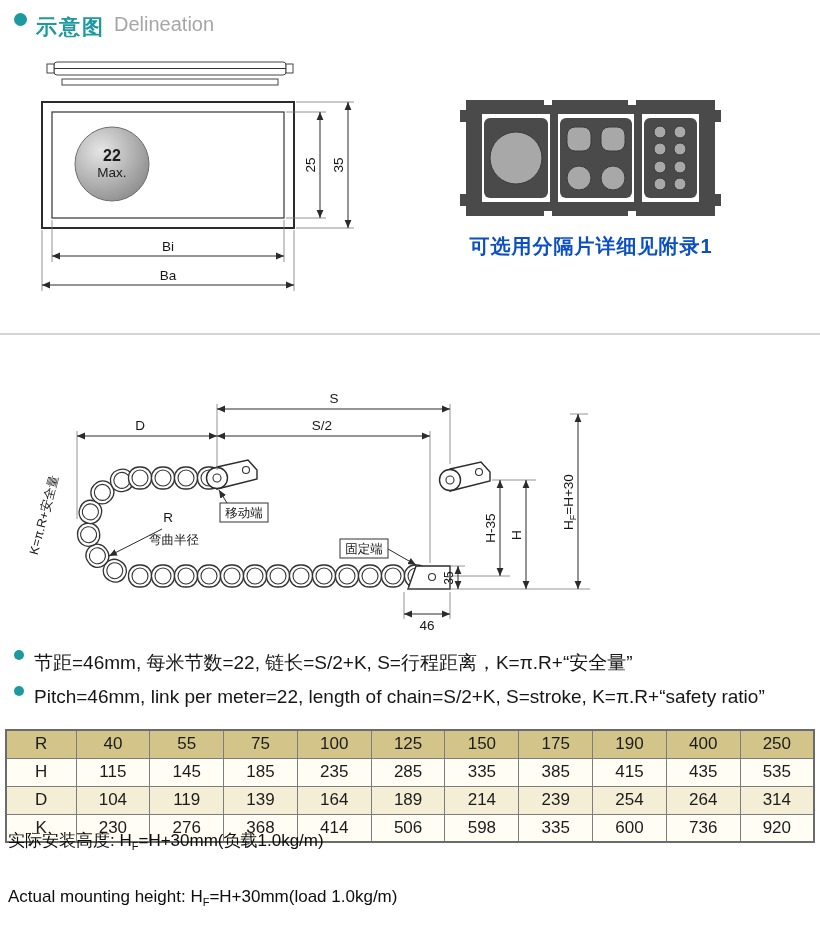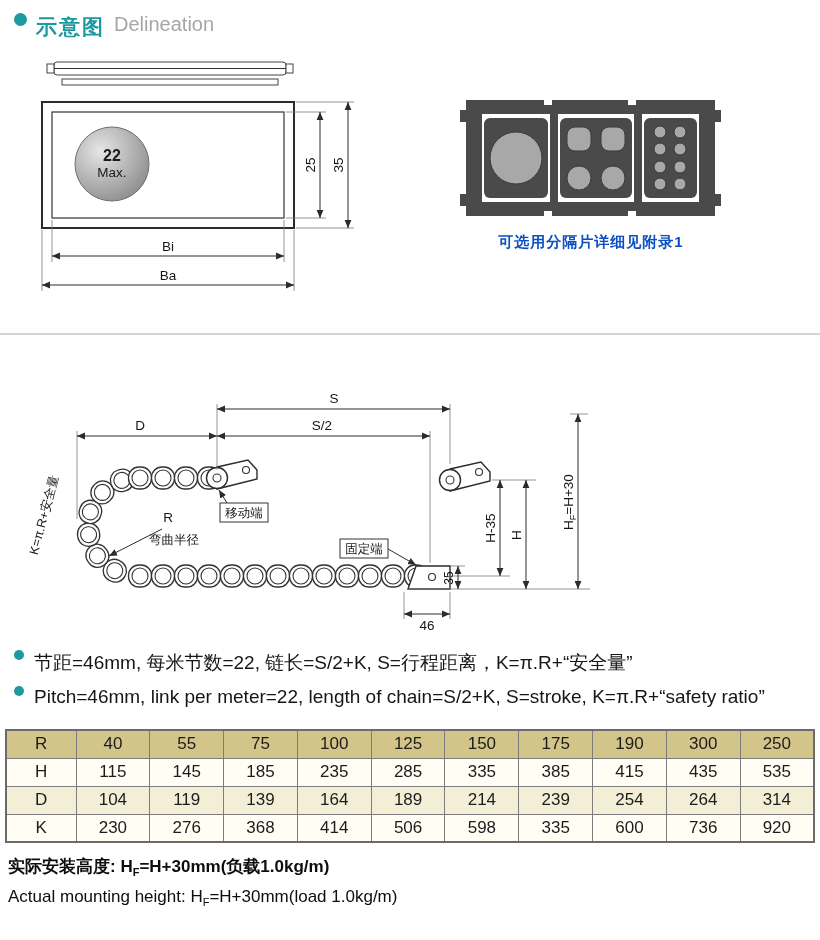--- a/index.html
+++ b/index.html
@@ -9,38 +9,38 @@
 
   
   .sec-header{position:absolute;display:flex;align-items:flex-start;gap:9px}
   .sec-dot{width:13px;height:13px;border-radius:50%;background:#1d9aa0;flex:0 0 auto}
   .sec-zh{font-size:21px;font-weight:bold;color:#1d9aa0;letter-spacing:2px}
   .sec-en{font-size:20px;color:#a6a6a6}
 
   .divider{position:absolute;left:0;top:333px;width:820px;height:2px;background:#d4d4d4}
 
   .caption-blue{position:absolute;left:452px;top:233px;width:278px;text-align:center;
-        color:#0a4fc4;font-weight:bold;font-size:15px;letter-spacing:1px}
+        color:#0a4fc4;font-weight:bold;font-size:20px;letter-spacing:1px}
 
   .note{position:absolute;left:14px;display:flex;align-items:flex-start;gap:10px;
         font-size:19px;color:#161616}
   .note-dot{width:10px;height:10px;border-radius:50%;background:#1d9aa0;flex:0 0 auto}
 
   
   .table-wrap{position:absolute;left:5px;top:729px;width:810px}
   table.spec{width:100%;border-collapse:collapse;table-layout:fixed;border:2px solid #6b6b6b}
   table.spec td{border:1px solid #7d7d7d;height:28px;text-align:center;font-size:17px;color:#1c1c1c}
   table.spec td.lab{width:70px}
   .trow-0 td{background:#d3c489}
   .trow-1 td{background:#fffdf4}
   .trow-2 td{background:#f4eed6}
   .trow-3 td{background:#fffdf4}
 
   .footer-line{position:absolute;left:8px;font-size:17px;color:#0d0d0d}
-  .footer-line.zh{top:855px;font-weight:bold}
+  .footer-line.zh{top:829px;font-weight:normal}
   .footer-line.en{top:887px}
   .footer-line sub{font-size:11px}
 
   
   svg{position:absolute;overflow:visible}
   .ln1{fill:none;stroke:#333;stroke-width:1.2}
   .ln2{fill:#fff;stroke:#2b2b2b;stroke-width:2}
   .lnt{fill:#fff;stroke:#444;stroke-width:1}
   .dim{stroke:#2b2b2b;stroke-width:1;fill:none}
   .ext{stroke:#7a7a7a;stroke-width:0.8;fill:none}
@@ -318,21 +318,21 @@
           <tr class="trow-0">
             <td class="lab">R</td>
             <td>40</td>
             <td>55</td>
             <td>75</td>
             <td>100</td>
             <td>125</td>
             <td>150</td>
             <td>175</td>
             <td>190</td>
-            <td>300</td>
+            <td>400</td>
             <td>250</td>
           </tr>
           <tr class="trow-1">
             <td class="lab">H</td>
             <td>115</td>
             <td>145</td>
             <td>185</td>
             <td>235</td>
             <td>285</td>
             <td>335</td>

